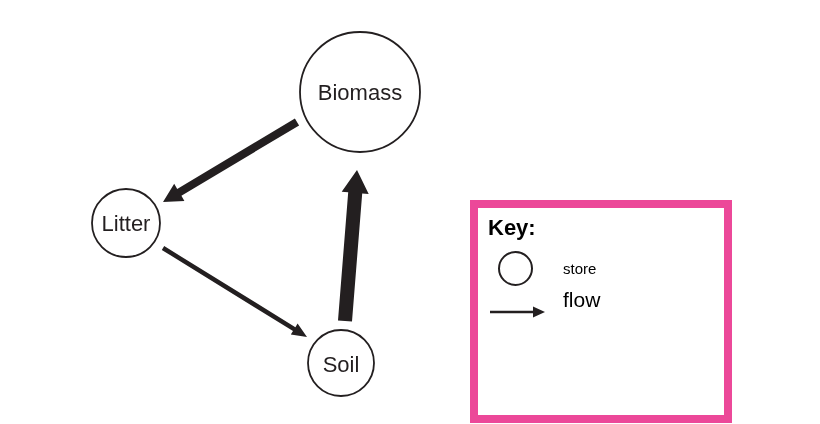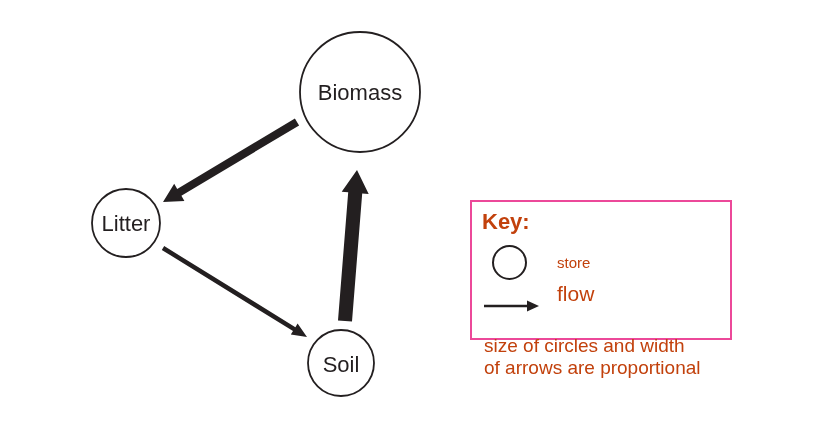--- a/index.html
+++ b/index.html
@@ -2,39 +2,39 @@
 <html><head>
 <meta charset="utf-8">
 <style>
   html, body { margin: 0; padding: 0; background: #ffffff; }
   .stage {
     position: relative;
     width: 820px;
     height: 424px;
     background: #ffffff;
     font-family: "Liberation Sans", sans-serif;
-    color: #c2410c;
+    color: #000000;
     overflow: hidden;
   }
   .diagram-svg { position: absolute; left: 0; top: 0; }
   .node-circle { fill: #ffffff; stroke: #231f20; stroke-width: 1.8px; }
   .flow-poly { fill: #231f20; stroke: none; }
   .node-label {
     fill: #231f20;
     font-family: "Liberation Sans", sans-serif;
     font-size: 22px;
     text-anchor: middle;
   }
   .keybox {
     position: absolute;
     left: 470px;
     top: 200px;
     width: 262px;
-    height: 140px;
-    border: 2px solid #ec4899;
+    height: 223px;
+    border: 8px solid #ec4899;
     background: #ffffff;
     box-sizing: border-box;
   }
   .key-title {
     position: absolute;
     left: 10px;
     top: 7px;
     font-size: 22px;
     font-weight: bold;
     line-height: 26px;
@@ -104,19 +104,15 @@
 
     <div class="key-circle"></div>
     <div class="key-store-label">store</div>
 
     <svg class="key-arrow-svg" width="60" height="16" viewBox="0 0 60 16">
       <line x1="2" y1="8" x2="45" y2="8" stroke="#231f20" stroke-width="2.6"></line>
       <polygon points="45,2.5 57,8 45,13.5" fill="#231f20"></polygon>
     </svg>
     <div class="key-flow-label">flow</div>
 
-    <div class="key-note">
-      <div>size of circles and width</div>
-      <div>of arrows are proportional</div>
-    </div>
   </div>
 
 </div>
 
 </body></html>

